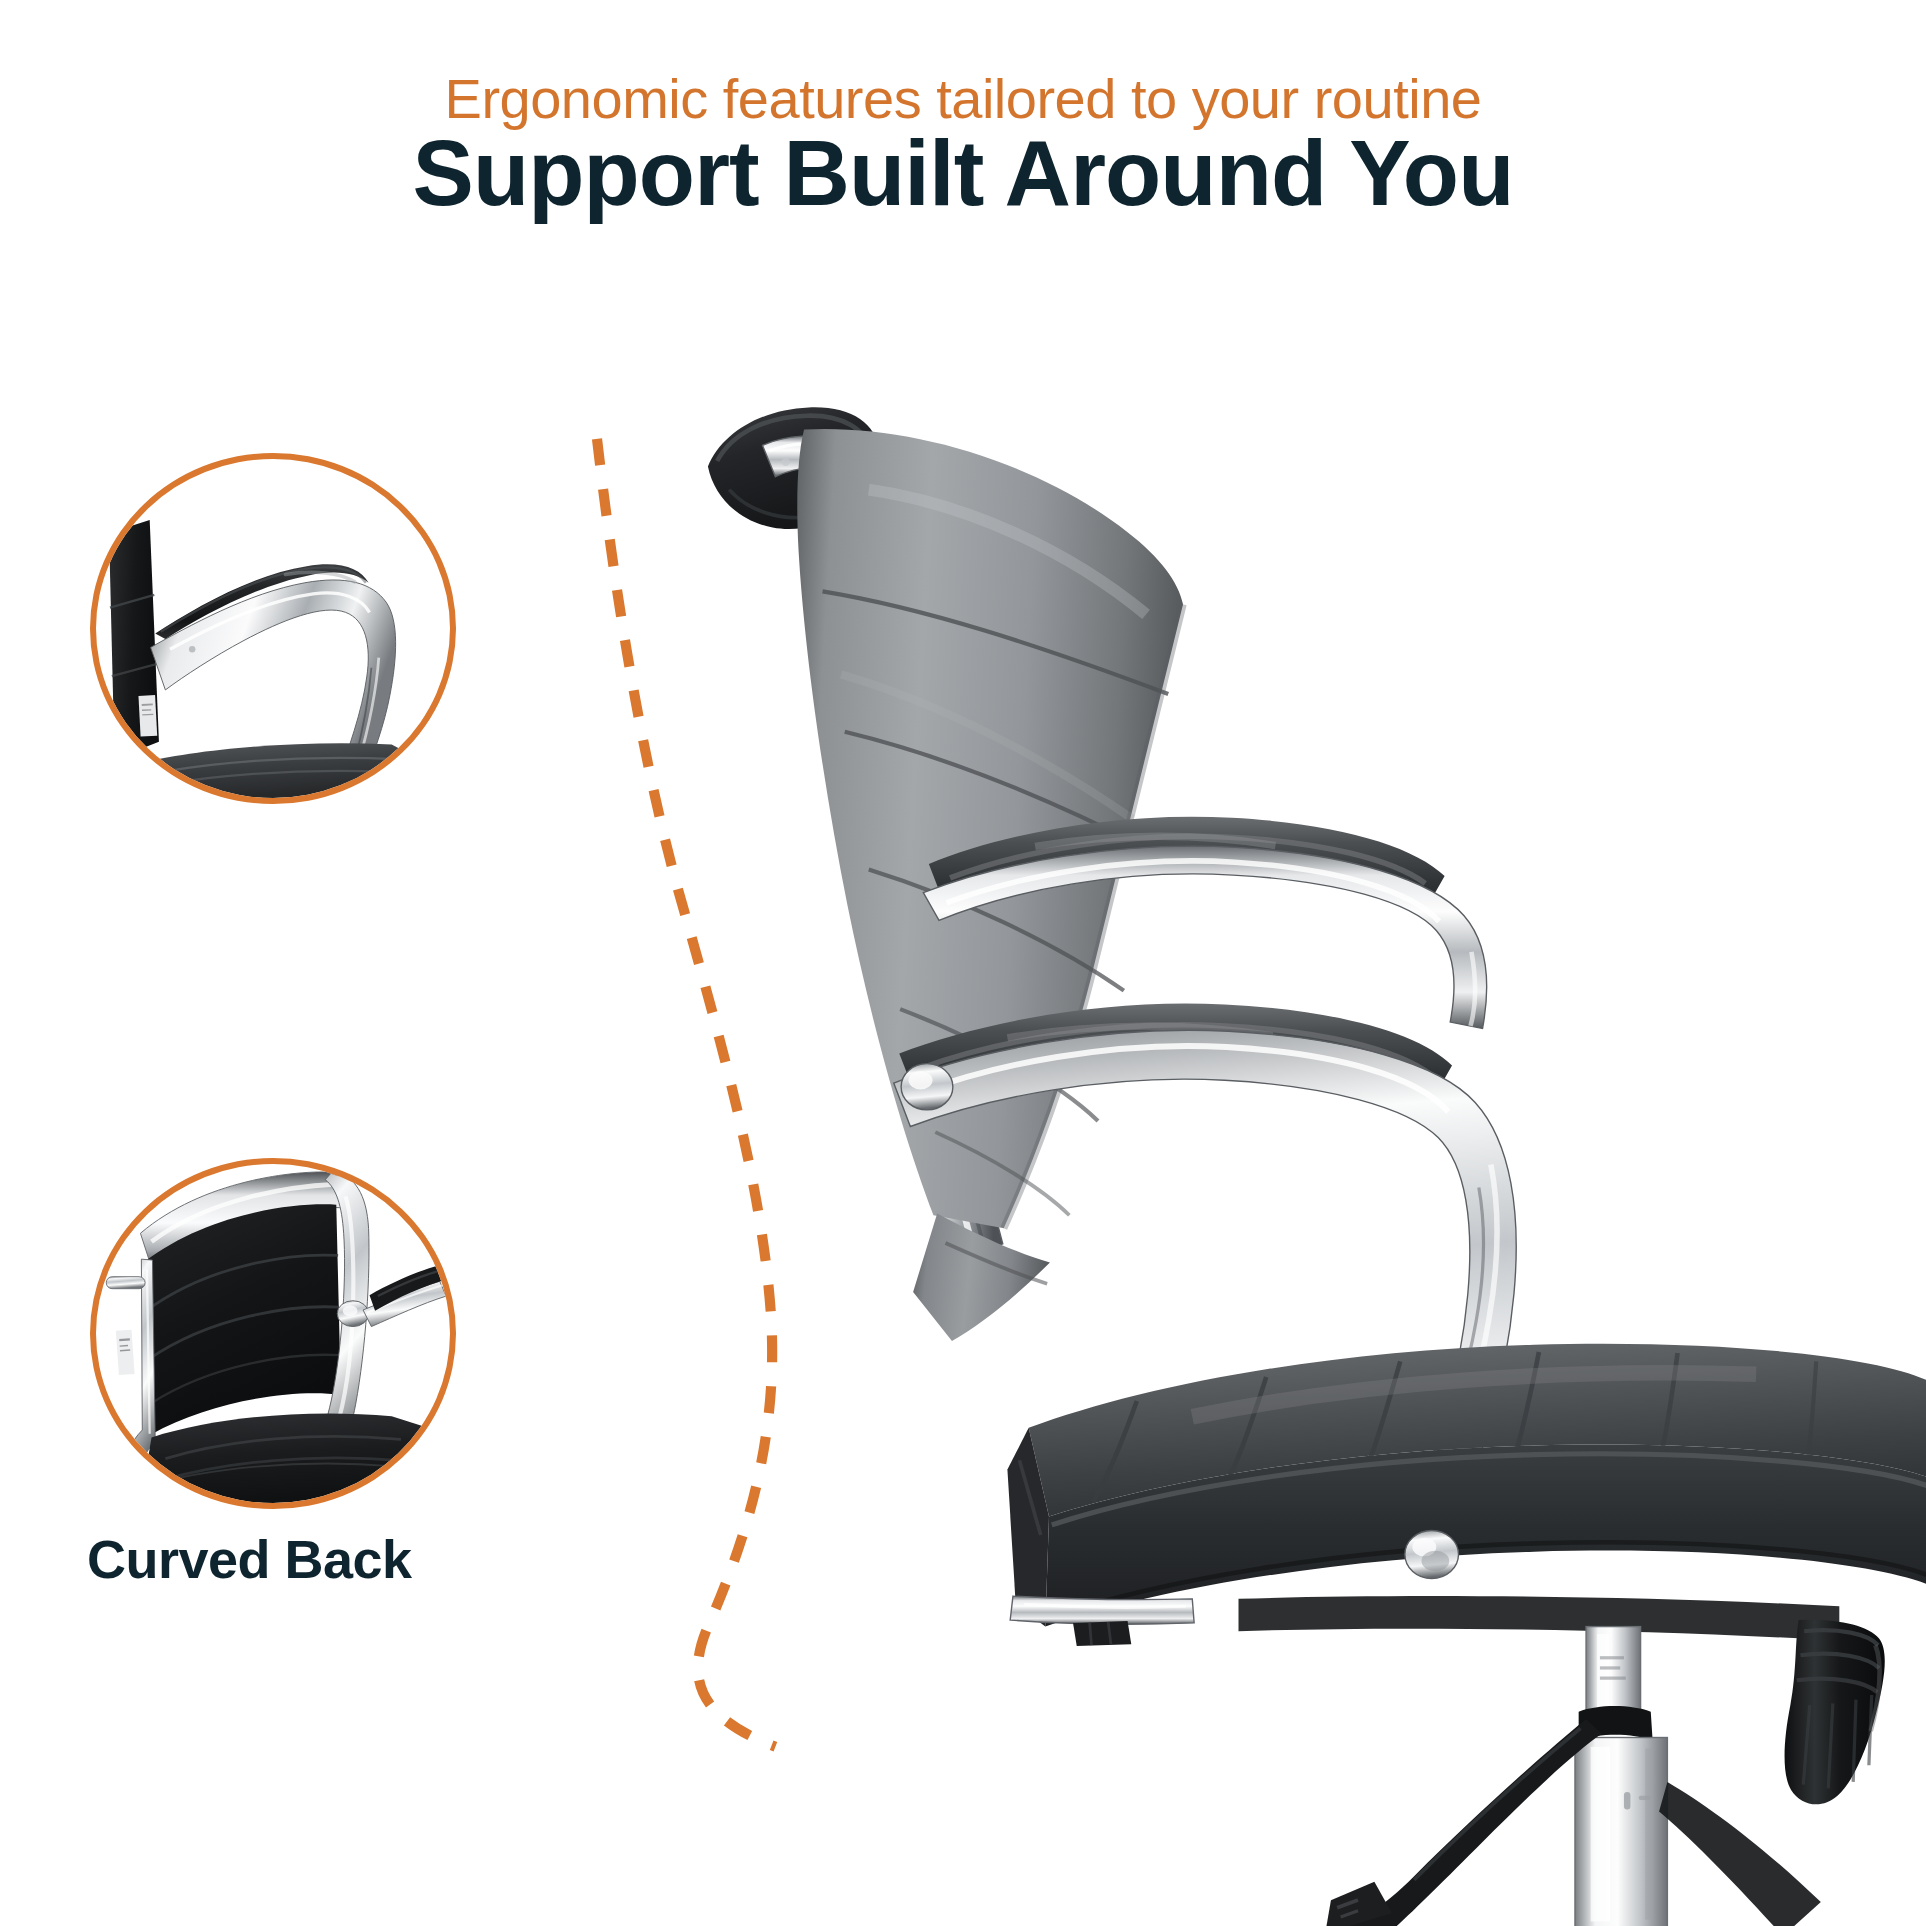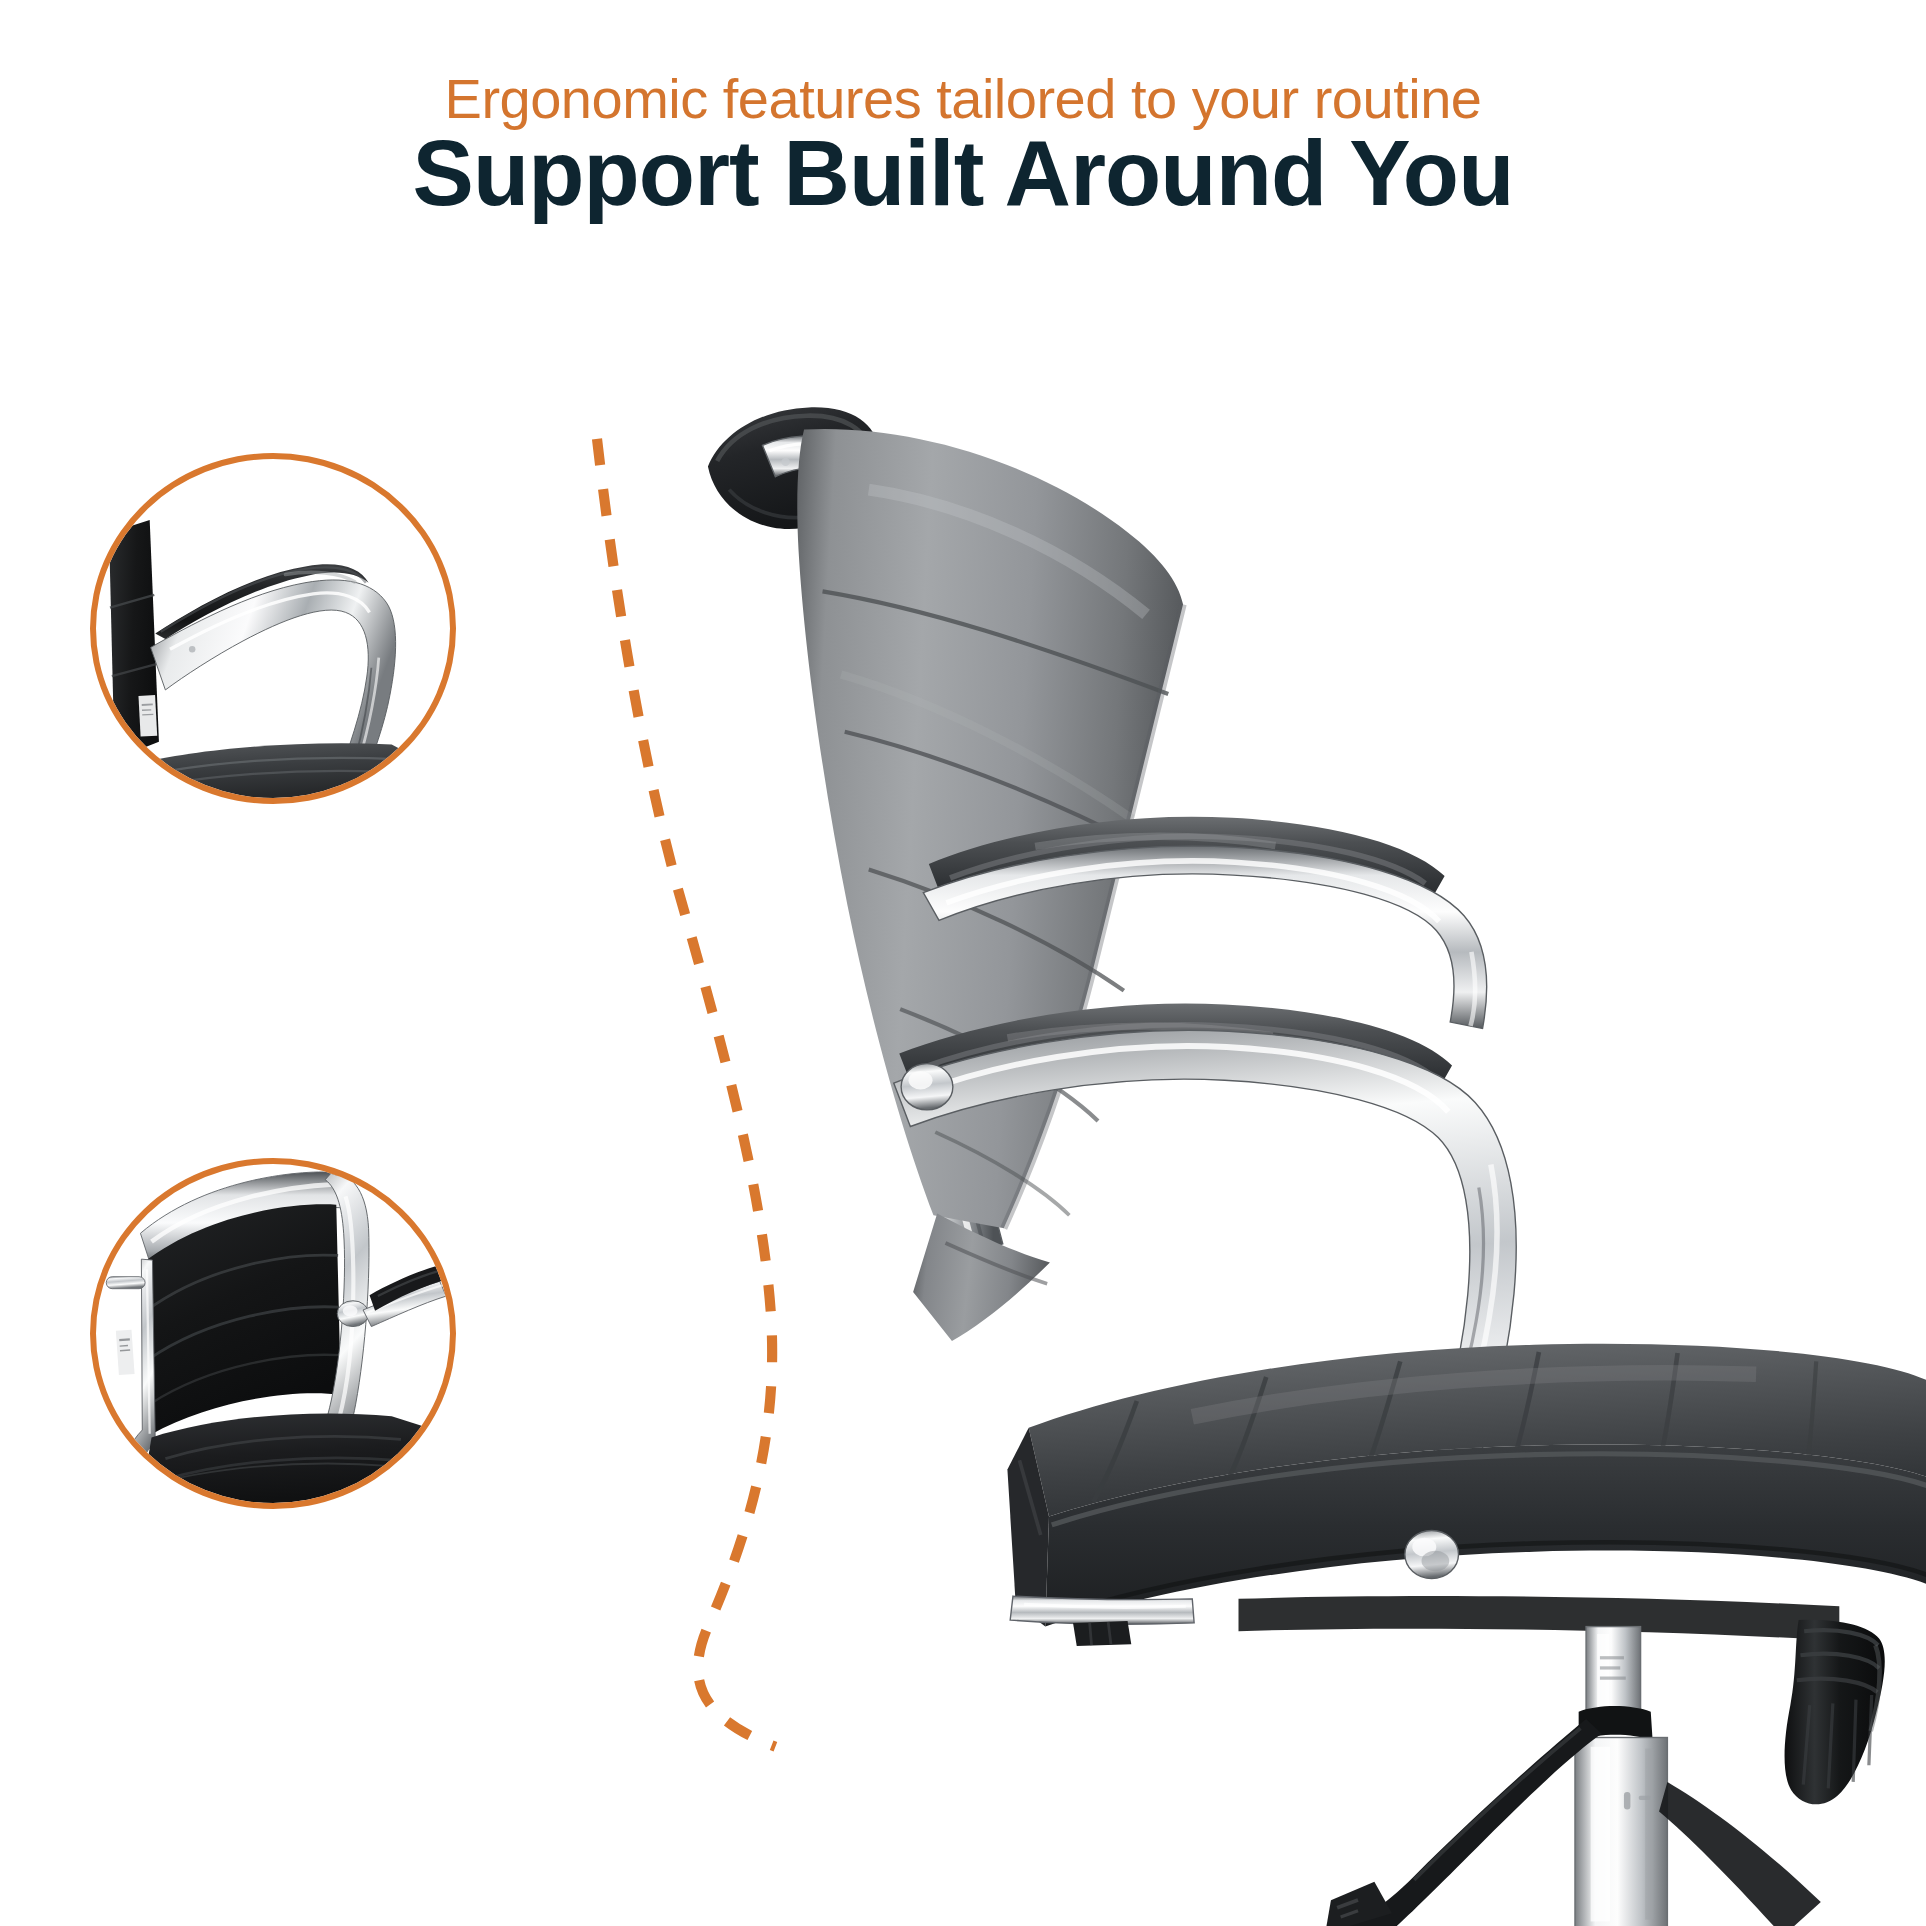--- a/index.html
+++ b/index.html
@@ -186,20 +186,21 @@
 
           <path d="M120,592 C260,548 452,530 640,546 L766,586 L766,734 L96,734 Z" fill="url(#seatB)"></path>
           <path d="M150,638 C290,596 470,580 660,596" stroke="#3C3F42" stroke-width="6" fill="none" opacity="0.75"></path>
           <path d="M144,684 C286,644 468,626 662,642" stroke="#3C3F42" stroke-width="6" fill="none" opacity="0.6"></path>
 
           <path d="M100,700 C240,658 440,638 640,654" stroke="#4A4D50" stroke-width="4" fill="none" opacity="0.5"></path>
         </svg>
       </div>
       <div class="circle-ring"></div>
     </div>
+    <div class="feature-label">Curved Back</div>
   </div>
 
   <div id="product">
     <svg width="1387" height="1576" viewBox="0 0 3000 3410" xmlns="http://www.w3.org/2000/svg">
       <defs>
 
         <linearGradient id="mChromeV" x1="0" y1="0" x2="1" y2="0.05">
           <stop offset="0" stop-color="#5F6367"></stop>
           <stop offset="0.14" stop-color="#D8DBDD"></stop>
           <stop offset="0.30" stop-color="#FCFCFD"></stop>

